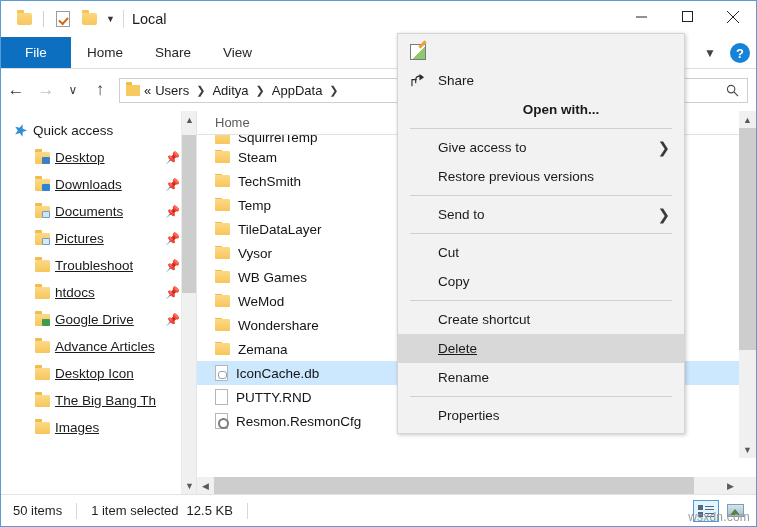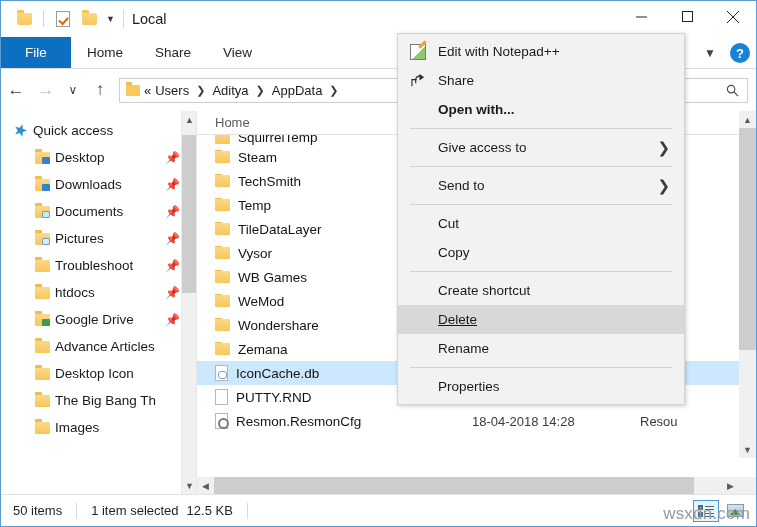--- a/index.html
+++ b/index.html
@@ -121,21 +121,21 @@
     width: 195px; height: 383px;
     background: #ffffff;
     overflow: hidden;
   }
   .nav-list { padding-top: 6px; }
   .nav-row {
     height: 27px; display: flex; align-items: center;
     padding-left: 12px; font-size: 13.5px; color: #1a1a1a;
     position: relative; white-space: nowrap;
   }
-  .nav-row.child { padding-left: 34px; }
+  .nav-row.child { padding-left: 34px; text-decoration: underline; }
   .nav-ico { width: 20px; flex: 0 0 20px; display: flex; align-items: center; }
   .nav-label { overflow: hidden; }
   .pin {
     position: absolute; right: 16px; top: 50%; transform: translateY(-50%);
     font-size: 12px; color: #8d8d8d;
   }
   .star { width: 15px; height: 15px; }
   .fldr {
     width: 15px; height: 12px; position: relative;
     background: linear-gradient(#fdd988, #f6c659); border-radius: 1px;
@@ -230,38 +230,38 @@
   .view-btns { position: absolute; right: 8px; display: flex; gap: 3px; }
   .vbtn { width: 26px; height: 22px; display: flex; align-items: center; justify-content: center; }
   .vbtn.active { border: 1px solid #4a9ad4; background: #e5f3fb; }
   .vico-details { width: 16px; height: 12px; position: relative; }
   .vico-details i { position: absolute; background: #4a6a86; display: block; }
   .vico-pic { width: 17px; height: 13px; background: linear-gradient(#d5e4ef,#9fc1d8); border: 1px solid #7f9cb3; position: relative;}
   .vico-pic:after { content:""; position:absolute; left:2px; bottom:1px; width:0; height:0; border-left:5px solid transparent; border-right:5px solid transparent; border-bottom:6px solid #5d7f33;}
 
   .watermark {
     position: absolute; right: 6px; bottom: 2px;
-    font-size: 17px; color: #9a9a9a; letter-spacing: .2px;
+    font-size: 12px; color: #9a9a9a; letter-spacing: .2px;
   }
 
   
   .ctxmenu {
     position: absolute; left: 396px; top: 32px;
     width: 288px;
     background: #f2f2f2;
     border: 1px solid #d4d4d4;
     box-shadow: 1px 1px 4px rgba(0,0,0,.22);
     padding: 3px 0;
     z-index: 40;
   }
   .mi {
     height: 29px; display: flex; align-items: center;
     font-size: 13.5px; color: #1a1a1a; padding-left: 12px; position: relative;
   }
-  .mi.bold { font-weight: bold; }
+  .mi.bold { font-weight: bold; text-align: center; }
   .mi.hi { background: #d8d8d8; text-decoration: underline; }
   .mi-ico { width: 28px; flex: 0 0 28px; display: flex; align-items: center; }
   .mi-lbl { flex: 1; }
   .mi-arrow { position: absolute; right: 14px; font-size: 15px; color: #3a3a3a; }
   .mi-noico { padding-left: 40px; }
   .msep { height: 1px; background: #d0d0d0; margin: 4px 12px; }
   .npp-ico {
     width: 16px; height: 16px; background: linear-gradient(135deg,#ffffff 55%, #8ec96b 55%);
     border: 1px solid #7a7a7a; position: relative;
   }
@@ -606,21 +606,20 @@
 
     </div>
   </div>
 
   <div class="ctxmenu">
 
     <div class="mi">
       <span class="mi-ico">
           <span class="npp-ico"></span>
         </span>
-      <span class="mi-lbl">Edit with Notepad++</span>
     </div>
 
     <div class="mi">
       <span class="mi-ico">
         <svg class="share-ico" viewBox="0 0 18 15">
           <path d="M2 13 L2 6 L7 6" fill="none" stroke="#2b2b2b" stroke-width="1.2"></path>
           <path d="M6 10 L6 6 C6 3 9 2 12 2" fill="none" stroke="#2b2b2b" stroke-width="1.2"></path>
           <path d="M10 0 L15 3.5 L10 7 Z" fill="#2b2b2b"></path>
         </svg>
       </span>
@@ -631,20 +630,23 @@
       <span class="mi-lbl">Open with...</span>
     </div>
 
     <div class="msep"></div>
 
     <div class="mi mi-noico">
       <span class="mi-lbl">Give access to</span>
       <span class="mi-arrow">❯</span>
     </div>
 
+    <div class="mi mi-noico">
+      <span class="mi-lbl">Restore previous versions</span>
+    </div>
 
     <div class="msep"></div>
 
     <div class="mi mi-noico">
       <span class="mi-lbl">Send to</span>
       <span class="mi-arrow">❯</span>
     </div>
 
     <div class="msep"></div>
 

